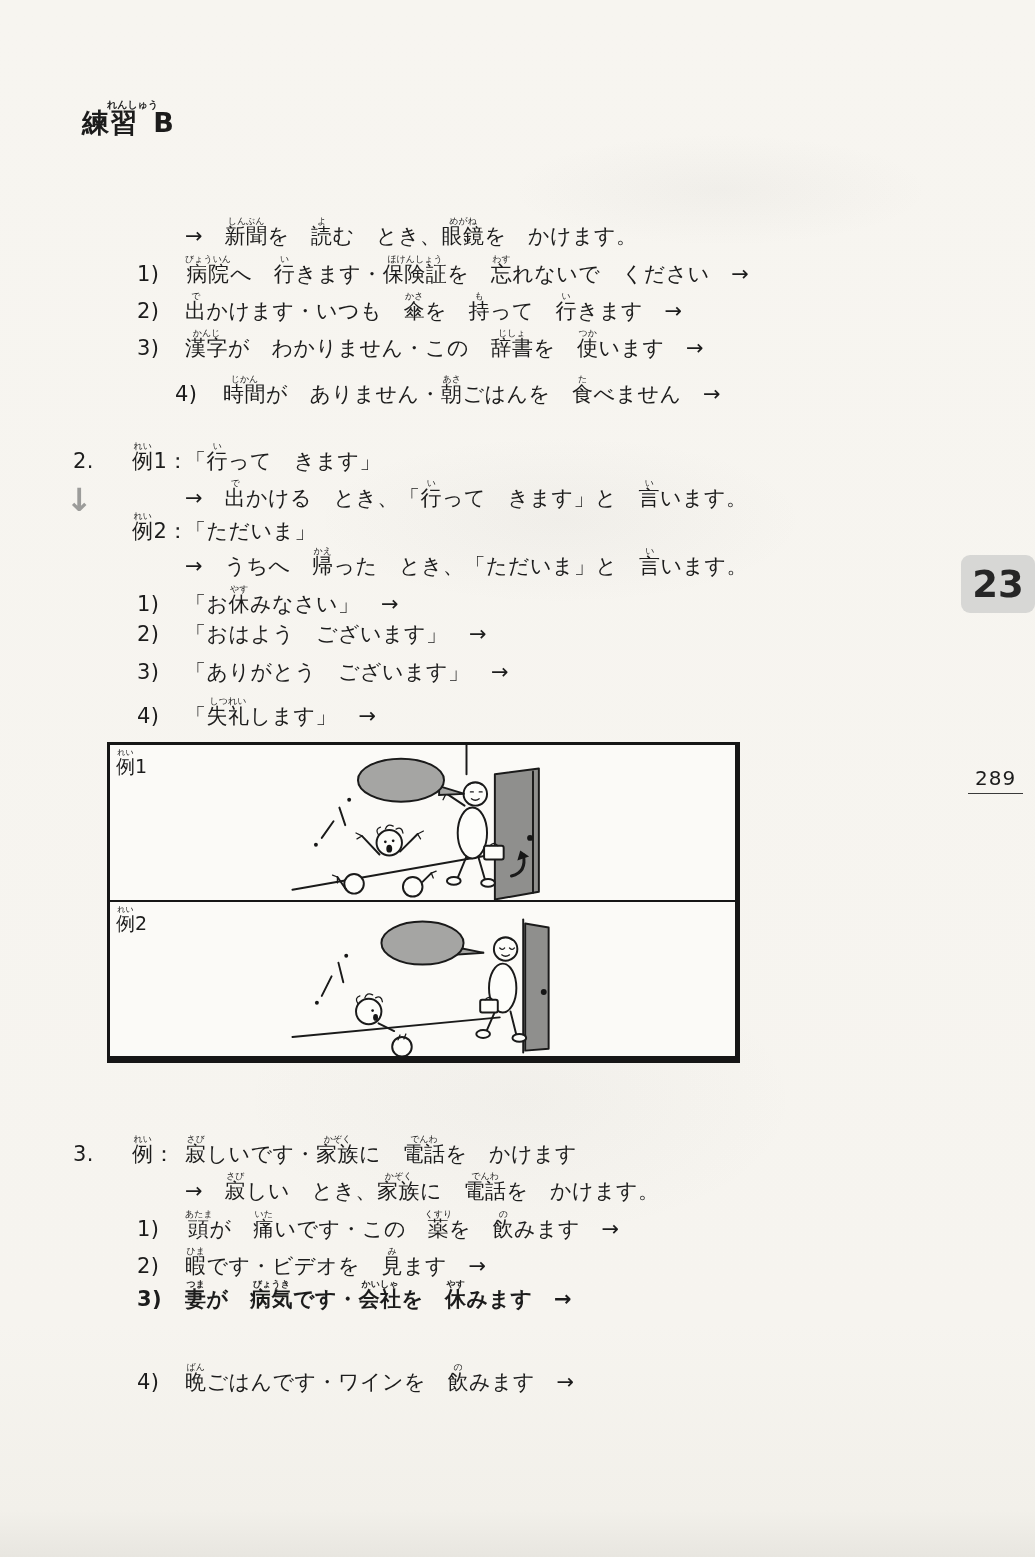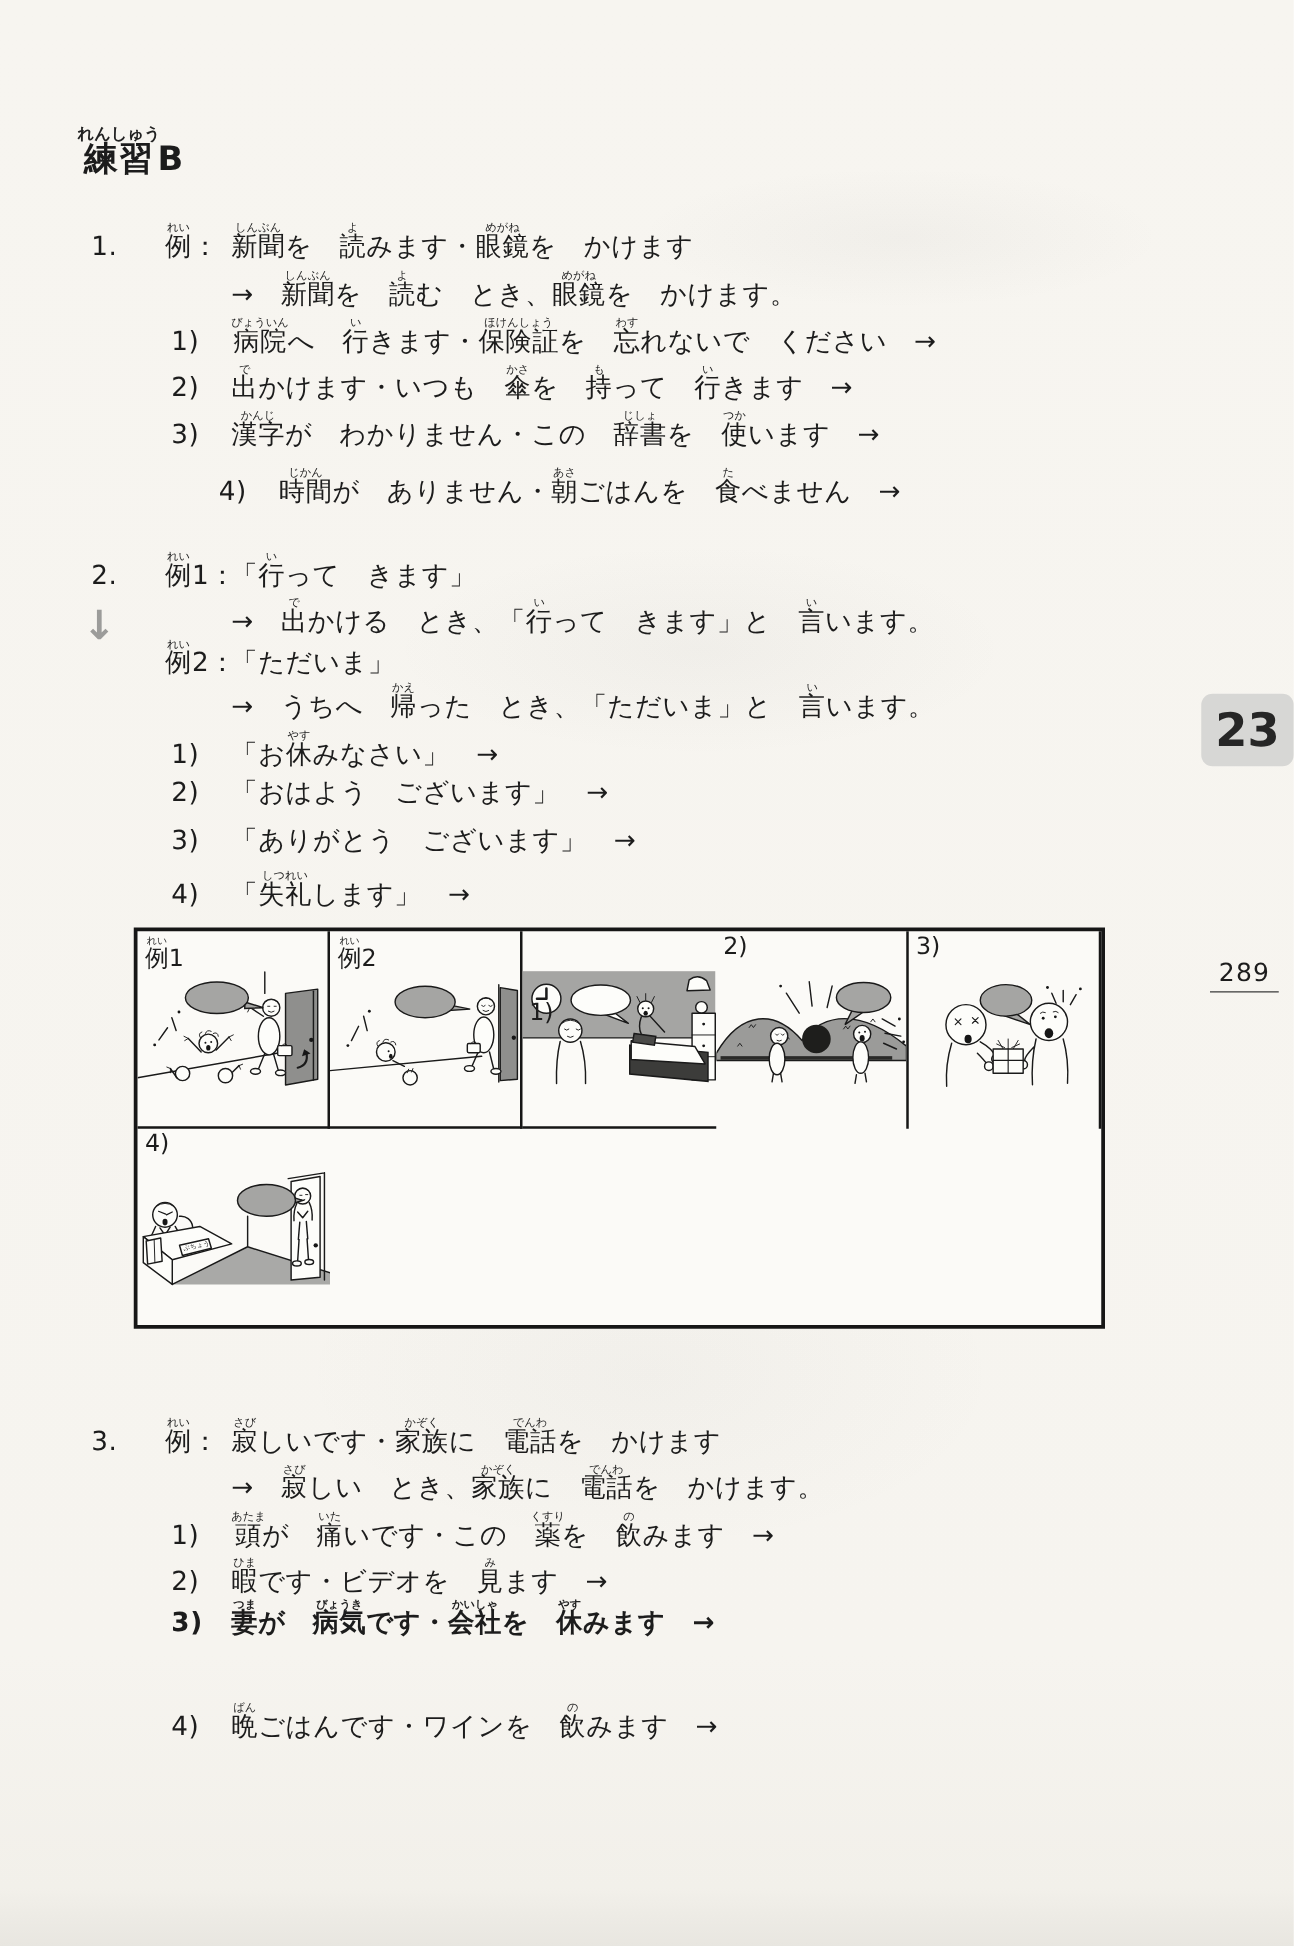--- a/index.html
+++ b/index.html
@@ -12,25 +12,25 @@
       linear-gradient(180deg,#f7f5f0 0%,#f6f4ef 85%,#f2f0ea 97%,#e8e6e0 100%);
     font-family:"DejaVu Sans", sans-serif; color:#1c1c1c;
   }
   .row{position:absolute; white-space:nowrap; font-size:21px; line-height:1.05; letter-spacing:.5px;}
   ruby{ruby-align:center;}
   rt{font-size:9px; letter-spacing:0; color:#222;}
   .c-num{display:inline-block;width:59px;}
   .c-ex{display:inline-block;width:53px;}
   .c-inum{display:inline-block;width:48px;}
   .hdr{position:absolute; left:62px; top:100px; font-size:27px; font-weight:bold; letter-spacing:1px;}
-  .hdr rt{font-size:13px; font-weight:bold;}
+  .hdr rt{font-size:10px; font-weight:bold;margin-left:45px;}
   .downarrow{position:absolute; left:66px; top:481px; font-size:32px; font-weight:bold; color:#9c9c9a;}
   .comic{
-    position:absolute; left:107px; top:742px; width:777px; height:321px;
-    display:grid; grid-template-columns:1fr 1fr 1fr 1fr 1fr; grid-template-rows:1fr 1fr;
+    position:absolute; left:107px; top:742px; width:633px; height:321px;
+    display:grid; grid-template-columns:1fr; grid-template-rows:1fr 1fr;
     border:3px solid #161616; background:#fbfaf7; box-sizing:border-box;
   }
   .cell{position:relative; border-right:2px solid #161616; border-bottom:2px solid #161616; overflow:hidden;}
   .cell:nth-child(3n){border-right:none;}
   .cell:nth-child(n+4){border-bottom:none;}
   .cell svg{position:absolute; inset:0; width:100%; height:100%;}
   .plabel{position:absolute; left:6px; top:3px; font-size:19px; line-height:1; z-index:3;}
   .plabel rt{font-size:8px;}
   .plabel-night{left:5px; top:56px;}
   .chaptab{
@@ -51,23 +51,20 @@
   .doorg{fill:#8f8f8d; stroke:#1a1a1a; stroke-width:2; stroke-linejoin:round;}
   .npl-text{font-size:9px; fill:#1a1a1a;}
 </style>
 </head>
 <body>
 
 <div class="page">
 
   <div class="hdr"><ruby>練習<rt>れんしゅう</rt></ruby>B</div>
 
-  <div class="row" style="left:73px; top:178px;">
-    <span class="c-num">1.</span><span class="c-ex"><ruby>例<rt>れい</rt></ruby>：</span><span><ruby>新聞<rt>しんぶん</rt></ruby>を　<ruby>読<rt>よ</rt></ruby>みます・<ruby>眼鏡<rt>めがね</rt></ruby>を　かけます</span>
-  </div>
   <div class="row" style="left:185px; top:216px;">
     <span>→　<ruby>新聞<rt>しんぶん</rt></ruby>を　<ruby>読<rt>よ</rt></ruby>む　とき、<ruby>眼鏡<rt>めがね</rt></ruby>を　かけます。</span>
   </div>
   <div class="row" style="left:137px; top:254px;">
     <span class="c-inum">1)</span><span><ruby>病院<rt>びょういん</rt></ruby>へ　<ruby>行<rt>い</rt></ruby>きます・<ruby>保険証<rt>ほけんしょう</rt></ruby>を　<ruby>忘<rt>わす</rt></ruby>れないで　ください　→</span>
   </div>
   <div class="row" style="left:137px; top:291px;">
     <span class="c-inum">2)</span><span><ruby>出<rt>で</rt></ruby>かけます・いつも　<ruby>傘<rt>かさ</rt></ruby>を　<ruby>持<rt>も</rt></ruby>って　<ruby>行<rt>い</rt></ruby>きます　→</span>
   </div>
   <div class="row" style="left:137px; top:328px;">

